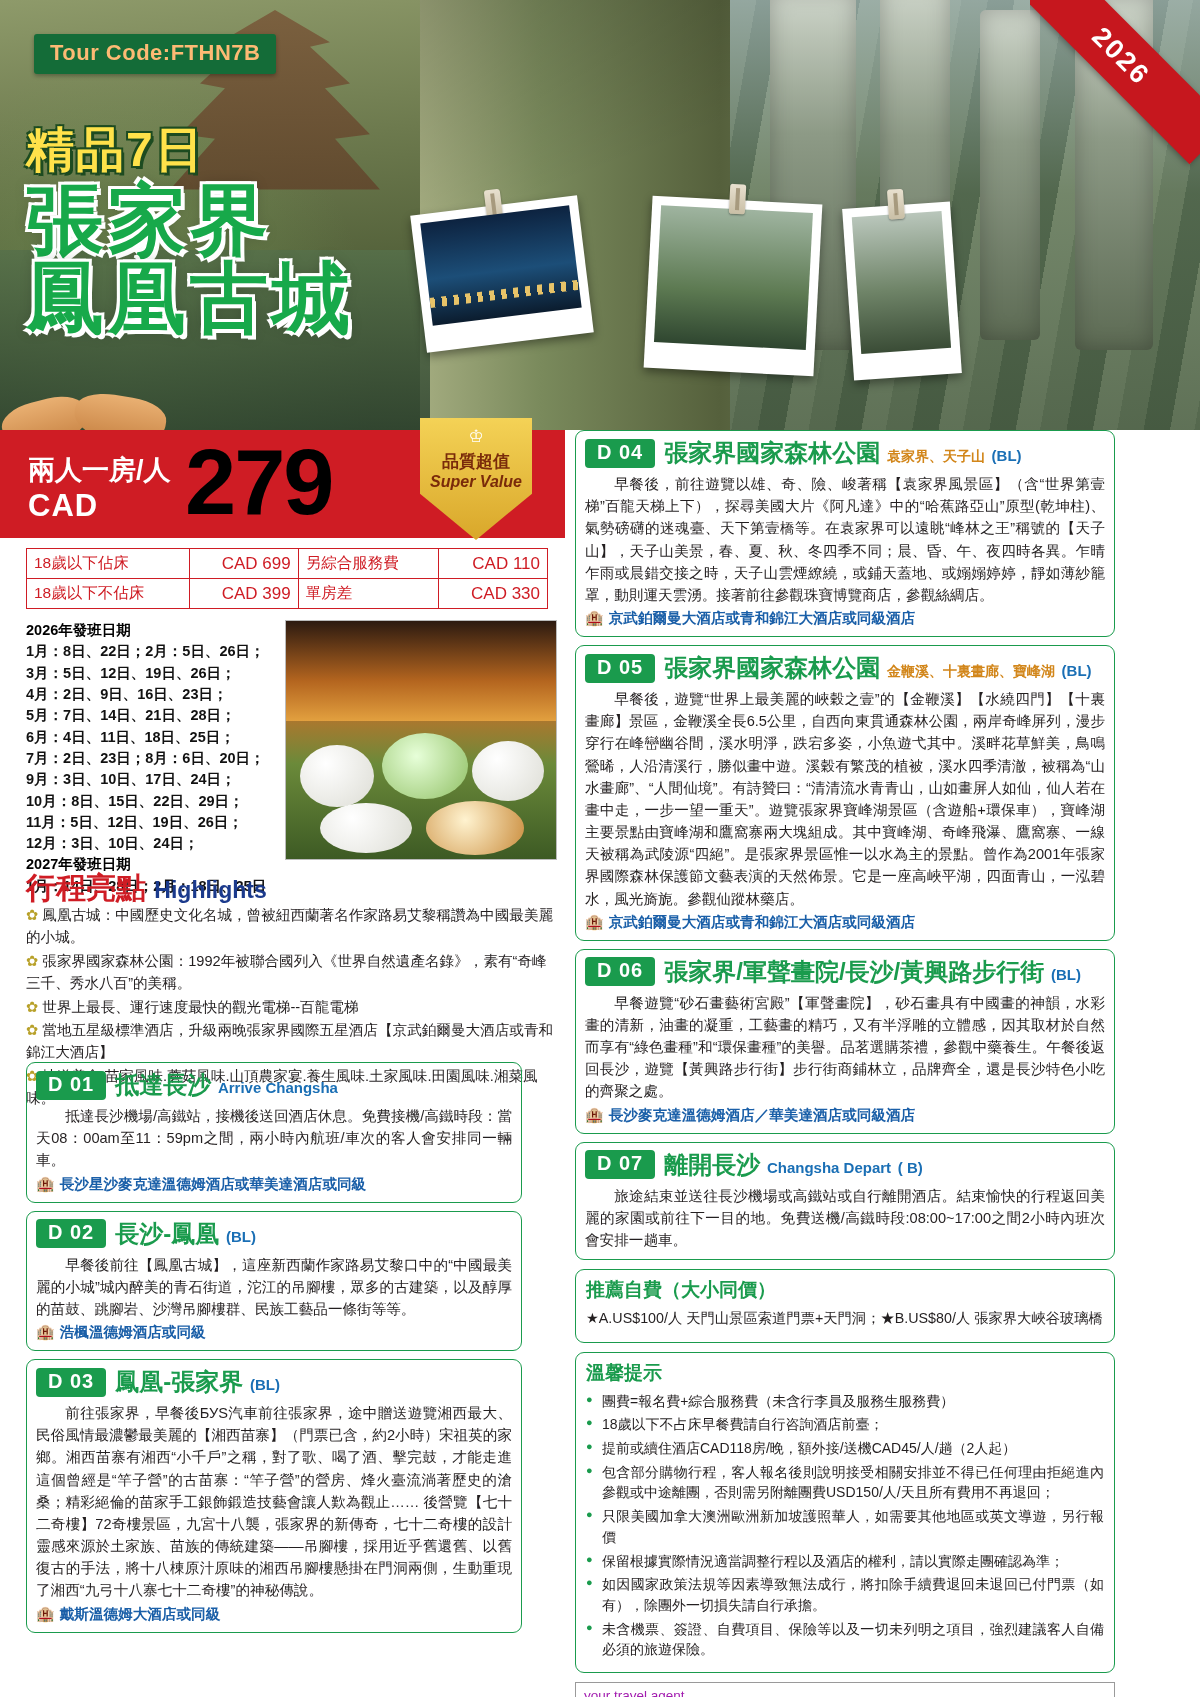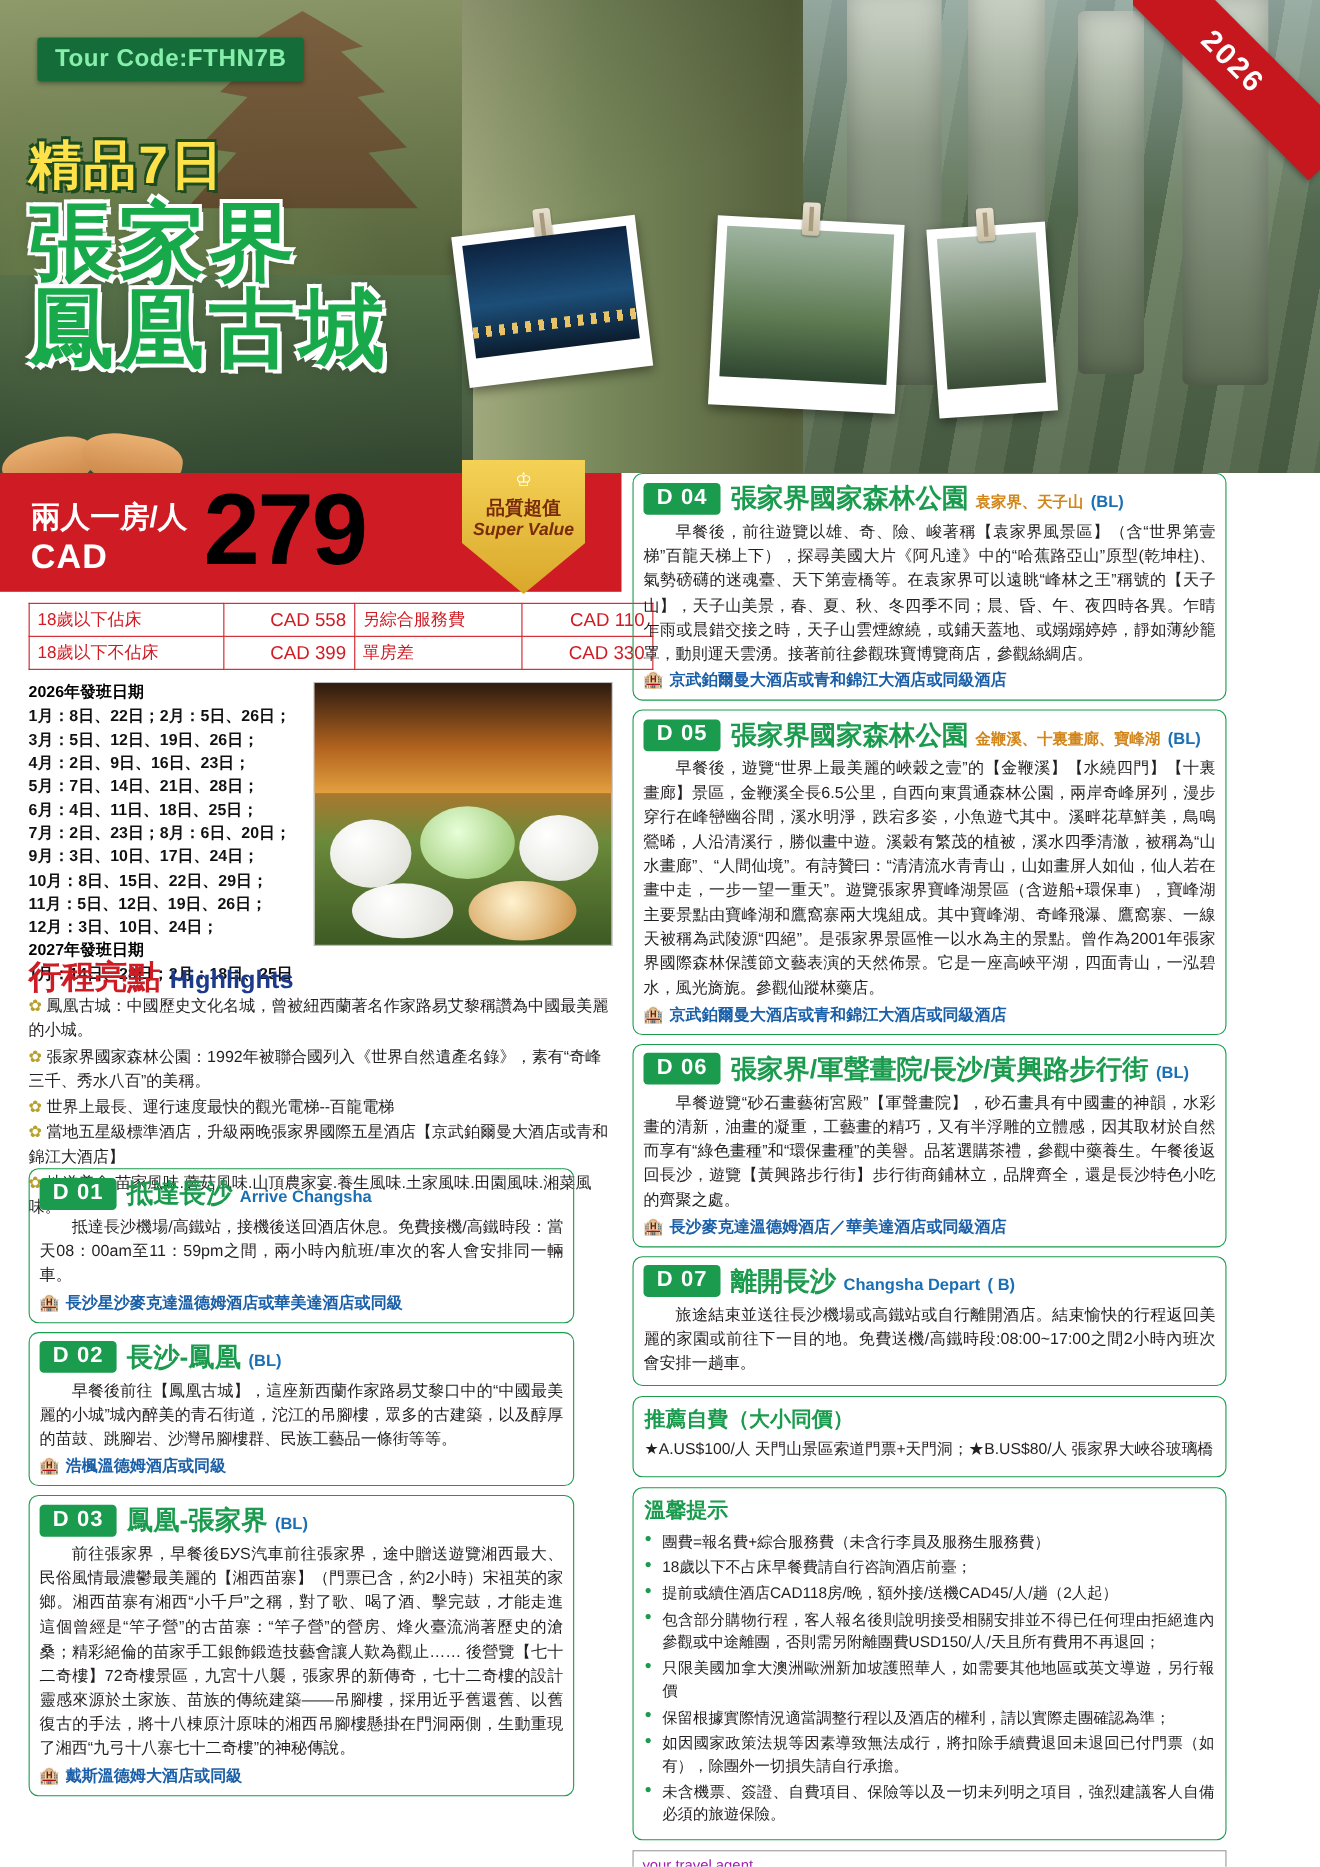--- a/index.html
+++ b/index.html
@@ -46,21 +46,21 @@
   }
   .year-ribbon .band {
     position:absolute; right:-46px; top:28px; width:250px; height:56px;
     background:#c6171e; transform:rotate(45deg);
     display:flex; align-items:center; justify-content:center;
     color:#fff; font-size:27px; font-weight:bold; letter-spacing:2px;
     box-shadow:0 2px 6px rgba(0,0,0,.35);
   }
   .tour-code {
     position:absolute; left:34px; top:34px;
-    background:#146c38; color:#86efac; font-size:22px; font-weight:bold;
+    background:#146c38; color:#fdba74; font-size:22px; font-weight:bold;
     padding:6px 16px 8px; border-radius:3px; letter-spacing:.5px;
     box-shadow:0 2px 4px rgba(0,0,0,.3);
   }
   .title-block { position:absolute; left:26px; top:118px; }
   .t-7day { font-size:48px; font-weight:bold; color:#ffe24a; letter-spacing:2px;
     text-shadow: 3px 3px 0 #1d4b20, -2px -2px 0 #1d4b20, 2px -2px 0 #1d4b20, -2px 2px 0 #1d4b20; }
   .t-big { font-size:78px; line-height:.98; font-weight:bold; color:#17a94a; letter-spacing:4px;
     text-shadow: 4px 4px 0 #ffffff, -3px -3px 0 #ffffff, 3px -3px 0 #ffffff, -3px 3px 0 #ffffff, 0 0 14px rgba(0,0,0,.25); }
   .t-big2 { margin-top:2px; }
 
@@ -92,21 +92,21 @@
   .price-2in1 .l2 { font-size:31px; font-weight:bold; letter-spacing:1px; }
   .price-amt { position:absolute; left:185px; top:430px; color:#000000; font-size:92px; font-weight:bold; letter-spacing:-2px; }
   .badge { position:absolute; left:420px; top:418px; width:112px; height:122px; }
   .badge .shield { position:absolute; inset:0; background:linear-gradient(#f4d256,#d9a72a);
     clip-path: polygon(0% 0%, 100% 0%, 100% 62%, 50% 100%, 0% 62%); box-shadow:0 2px 5px rgba(0,0,0,.3); }
   .badge .crown { position:absolute; left:50%; top:8px; transform:translateX(-50%); font-size:17px; color:#fff; }
   .badge .b1 { position:absolute; top:32px; width:100%; text-align:center; font-size:17px; font-weight:bold; color:#7a2b0a; }
   .badge .b2 { position:absolute; top:55px; width:100%; text-align:center; font-size:16px; font-weight:bold; color:#7a2b0a; font-style:italic; }
 
   
-  .ptable { position:absolute; left:26px; top:548px; width:568px; border-collapse:collapse; }
+  .ptable { position:absolute; left:26px; top:548px; width:522px; border-collapse:collapse; }
   .ptable td { border:1px solid #cf1c24; color:#cf1c24; font-size:15.5px; padding:4px 7px; height:25px; }
   .ptable td.v { text-align:right; font-size:17px; }
 
   
   .dep { position:absolute; left:26px; top:620px; width:270px; font-size:14.5px; line-height:1.47; font-weight:bold; color:#111; }
   .dep .hd { color:#000; }
   .food-photo { position:absolute; left:285px; top:620px; width:272px; height:240px;
     background:linear-gradient(#8a3f1b,#c2712a 35%,#6b8a3a 60%,#3d5a24);
     border:1px solid #bbb;
   }
@@ -211,21 +211,21 @@
   <div class="shield"></div>
   <div class="crown">♔</div>
   <div class="b1">品質超值</div>
   <div class="b2">Super Value</div>
 </div>
 
 <table class="ptable">
   <tbody>
       <tr>
     <td>18歲以下佔床</td>
-    <td class="v">CAD 558</td>
+    <td class="v">CAD 699</td>
     <td>另綜合服務費</td>
     <td class="v">CAD 110</td>
   </tr>
   <tr>
     <td>18歲以下不佔床</td>
     <td class="v">CAD 399</td>
     <td>單房差</td>
     <td class="v">CAD 330</td>
   </tr>
 </tbody>

